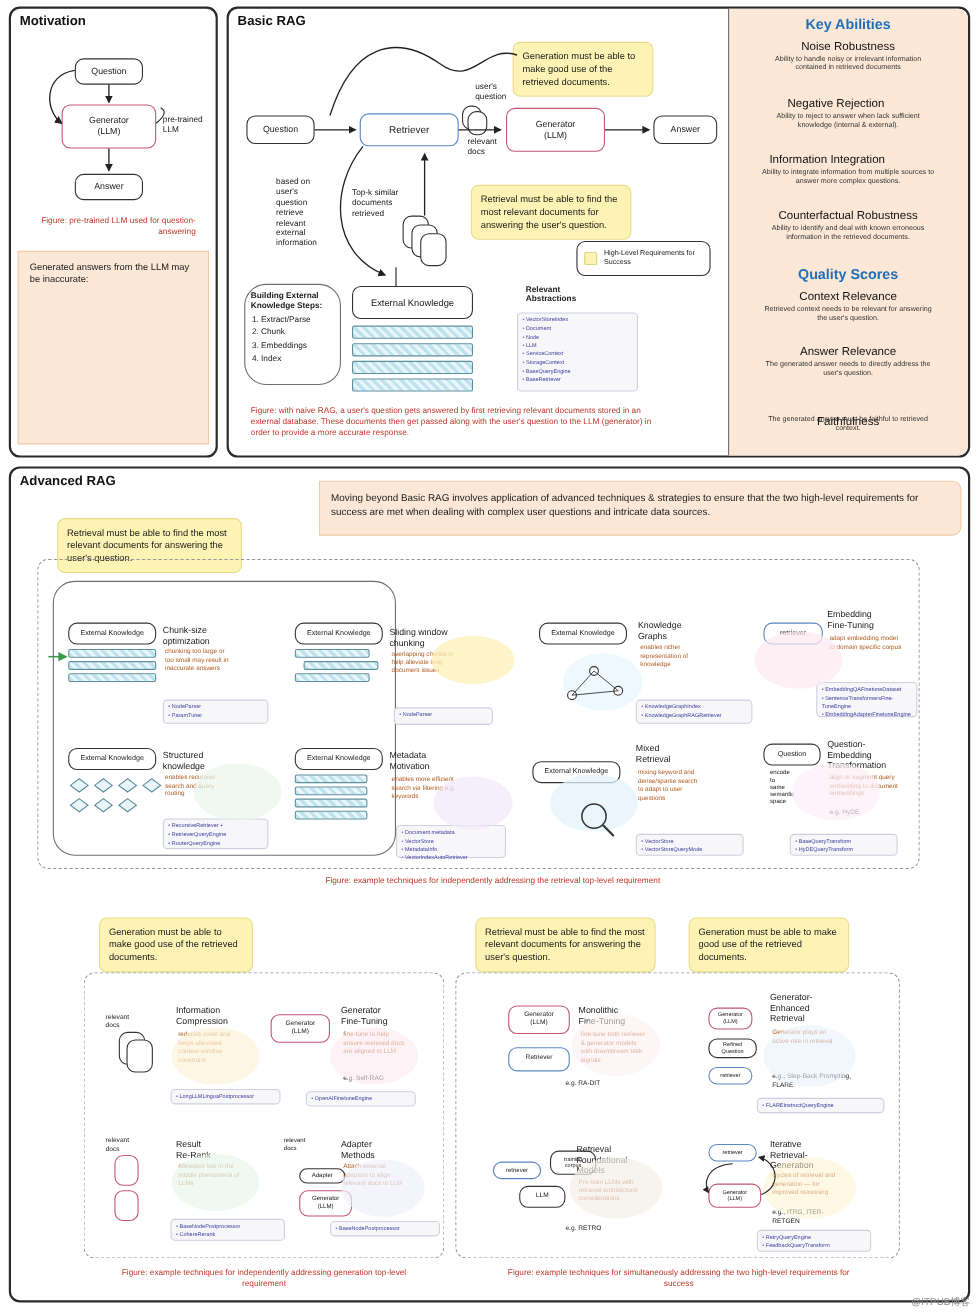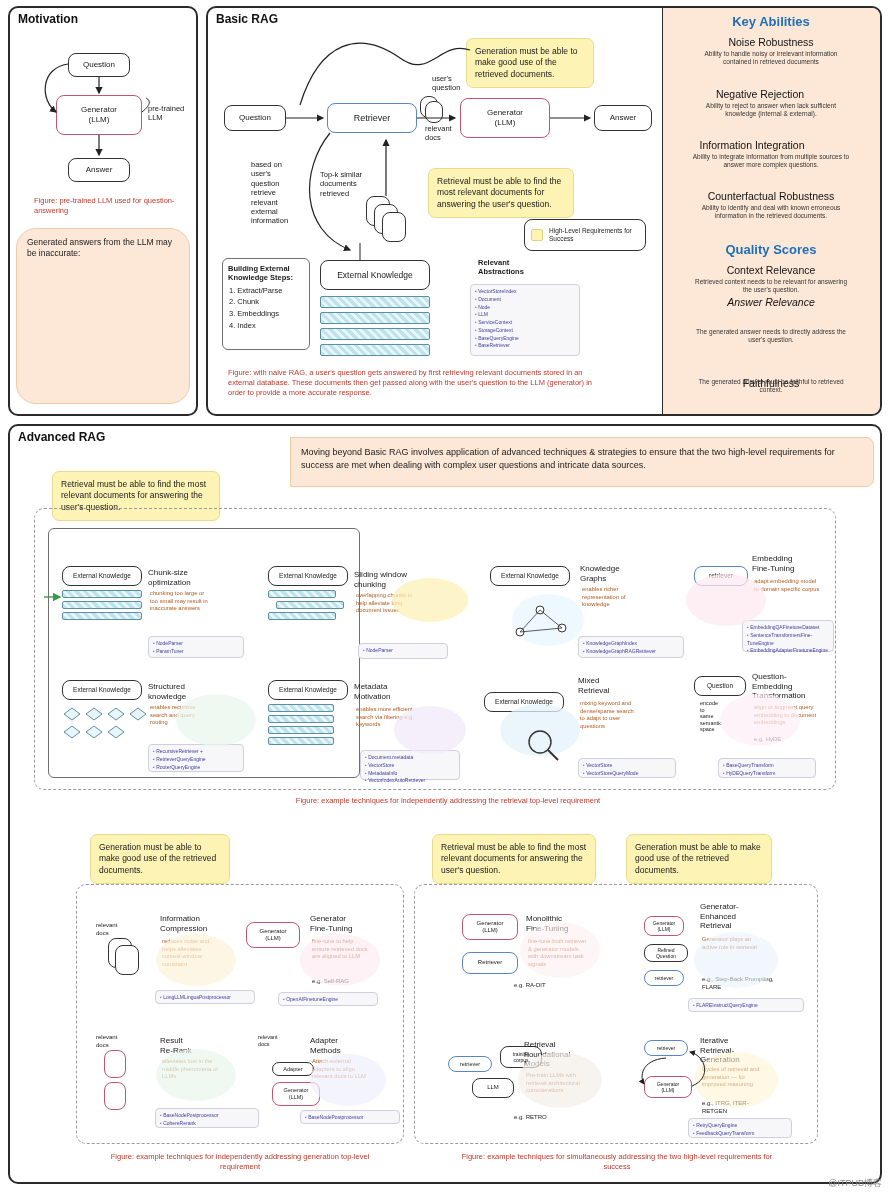--- a/index.html
+++ b/index.html
@@ -44,21 +44,21 @@
     border-radius: 7px;
     font-size: 8.5px;
     line-height: 1.35;
     padding: 7px 8px;
     color: #1a1a1a;
   }
   .peach {
     position: absolute;
     background: #fde8d7;
     border: 1px solid #f0cba8;
-    border-radius: 20px;
+    border-radius: 0;
     padding: 8px 10px;
     font-size: 9px;
     line-height: 1.5;
   }
   .caption {
     position: absolute;
     font-size: 7.5px;
     color: #c0392b;
     line-height: 1.35;
   }
@@ -81,21 +81,21 @@
     border-radius: 2px;
   }
   .dash-area {
     position: absolute;
     border: 1.5px dashed #9a9a9a;
     border-radius: 10px;
   }
   .solid-area {
     position: absolute;
     border: 1.2px solid #6f6f6f;
-    border-radius: 6px;
+    border-radius: 20px;
     background: #fff;
   }
   svg.ov { position:absolute; left:0; top:0; width:890px; height:1194px; pointer-events:none; }
   .lbl { position:absolute; font-size:7.5px; line-height:1.25; color:#1a1a1a; }
   .lbl-b { font-weight: bold; }
   .ka-head { font-size: 13px; font-weight: bold; color:#1e6fb8; text-align:center; }
   .ka-title { font-size: 10.5px; text-align:center; color:#111; }
   .ka-desc { font-size: 6.5px; text-align:center; color:#333; line-height:1.3; }
   .tech-title { font-size:8px; font-weight:normal; line-height:1.2; }
   .tech-desc { font-size:5.8px; line-height:1.3; color:#b05a1e; }
@@ -112,21 +112,21 @@
   </div>
 <div class="box" style="left:56px; top:95px; width:86px; height:40px; border-color:#c2566f; border-width:1.5px; background:#fff;">
     <span style="white-space:pre-line">Generator
 (LLM)</span>
   </div>
 <div class="box" style="left:68px; top:158px; width:62px; height:24px;">
     <span>Answer</span>
   </div>
 <div class="lbl" style="left:148px; top:104px; white-space:pre-line;">pre-trained
 LLM</div>
-<div class="caption" style="left:34px; top:196px; width:160px;">Figure: pre-trained LLM used for question-answering</div>
+<div class="caption" style="left:18px; top:196px; width:160px;text-align:right;">Figure: pre-trained LLM used for question-answering</div>
 
 <div class="peach" style="left:16px; top:228px; width:174px; height:176px;">
   <div style="font-size:8.5px; line-height:1.35;">Generated answers from the LLM may be inaccurate:</div>
 </div>
 
 <div class="panel" style="left:206px; top:6px; width:676px; height:410px;"></div>
 <div class="panel-title" style="left:216px; top:12px;">Basic RAG</div>
 
 <div class="box" style="left:224px; top:105px; width:62px; height:26px;">
     <span>Question</span>
@@ -211,21 +211,21 @@
 <div class="ka-title" style="position:absolute; left:629px; top:88px; width:262px;">Negative Rejection</div>
 <div class="ka-desc" style="position:absolute; left:690px; top:102px; width:162px;">Ability to reject to answer when lack sufficient knowledge (internal &amp; external).</div>
 <div class="ka-title" style="position:absolute; left:662px; top:139px; width:180px;">Information Integration</div>
 <div class="ka-desc" style="position:absolute; left:690px; top:153px; width:162px;">Ability to integrate information from multiple sources to answer more complex questions.</div>
 <div class="ka-title" style="position:absolute; left:662px; top:190px; width:218px;">Counterfactual Robustness</div>
 <div class="ka-desc" style="position:absolute; left:690px; top:204px; width:162px;">Ability to identify and deal with known erroneous information in the retrieved documents.</div>
 
 <div class="ka-head" style="position:absolute; left:662px; top:242px; width:218px;">Quality Scores</div>
 <div class="ka-title" style="position:absolute; left:662px; top:264px; width:218px;">Context Relevance</div>
 <div class="ka-desc" style="position:absolute; left:690px; top:278px; width:162px;">Retrieved context needs to be relevant for answering the user's question.</div>
-<div class="ka-title" style="position:absolute; left:662px; top:296px; width:218px;font-style:italic;">Answer Relevance</div>
+<div class="ka-title" style="position:absolute; left:662px; top:314px; width:218px;">Answer Relevance</div>
 <div class="ka-desc" style="position:absolute; left:690px; top:328px; width:162px;">The generated answer needs to directly address the user's question.</div>
 <div class="ka-title" style="position:absolute; left:662px; top:377px; width:218px;">Faithfulness</div>
 <div class="ka-desc" style="position:absolute; left:690px; top:378px; width:162px;">The generated answer must be faithful to retrieved context.</div>
 
 <div class="panel" style="left:8px; top:424px; width:874px; height:760px;"></div>
 <div class="panel-title" style="left:18px; top:430px;">Advanced RAG</div>
 
 <div class="peach" style="left:290px; top:437px; width:584px; height:50px; border-radius:0 8px 8px 0;">
   <div style="font-size:9px; line-height:1.45;">Moving beyond Basic RAG involves application of advanced techniques &amp; strategies to ensure that the two high-level requirements for success are met when dealing with complex user questions and intricate data sources.</div>
 </div>

